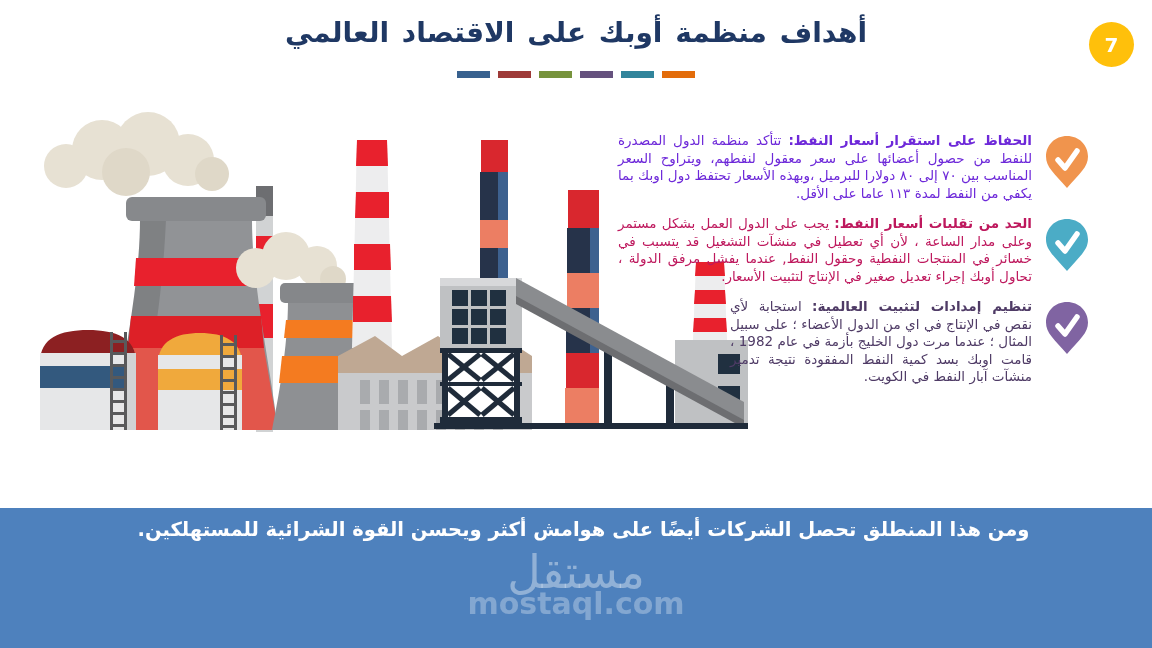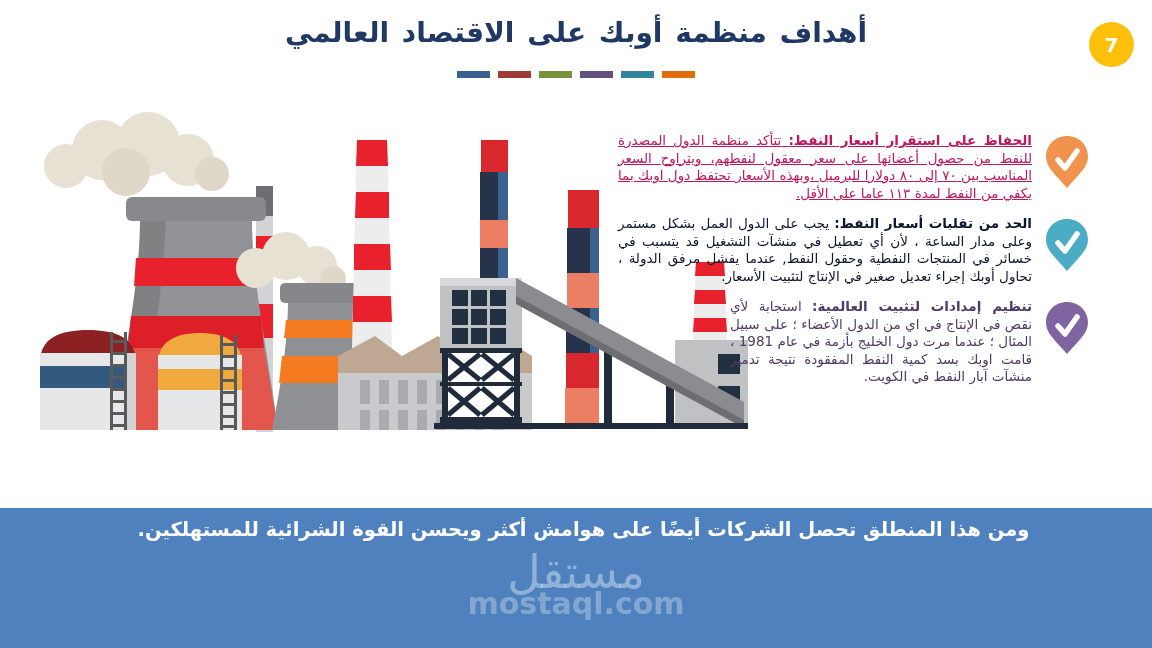--- a/index.html
+++ b/index.html
@@ -253,45 +253,45 @@
     </g>
   </svg>
 
   <div class="goals">
 
     <div class="goal-row">
       <svg class="goal-pin" viewBox="0 0 46 56">
         <path d="M23 2 C11 2 2 11 2 22.5 C2 33 10 39 23 54 C36 39 44 33 44 22.5 C44 11 35 2 23 2 Z" style="fill: rgb(240, 148, 77);"></path>
         <path d="M14 26 L21 34 L33 17" fill="none" stroke="#fff" stroke-width="5.5" stroke-linecap="round" stroke-linejoin="round"></path>
       </svg>
-      <p class="g-text" style="color: #be185d; text-decoration: underline;">
+      <p class="g-text" style="color: #6d28d9;">
         <span class="g-head">الحفاظ على استقرار أسعار النفط:</span>
         <span>تتأكد منظمة الدول المصدرة للنفط من حصول أعضائها على سعر معقول لنفطهم، ويتراوح السعر المناسب بين ٧٠ إلى ٨٠ دولارا للبرميل ،وبهذه الأسعار تحتفظ دول اوبك بما يكفي من النفط لمدة ١١٣ عاما على الأقل.</span>
       </p>
     </div>
 
     <div class="goal-row">
       <svg class="goal-pin" viewBox="0 0 46 56">
         <path d="M23 2 C11 2 2 11 2 22.5 C2 33 10 39 23 54 C36 39 44 33 44 22.5 C44 11 35 2 23 2 Z" style="fill: rgb(75, 172, 198);"></path>
         <path d="M14 26 L21 34 L33 17" fill="none" stroke="#fff" stroke-width="5.5" stroke-linecap="round" stroke-linejoin="round"></path>
       </svg>
-      <p class="g-text" style="color: #0f172a;">
+      <p class="g-text" style="color: #be185d;">
         <span class="g-head">الحد من تقلبات أسعار النفط:</span>
         <span>يجب على الدول العمل بشكل مستمر وعلى مدار الساعة ، لأن أي تعطيل في منشآت التشغيل قد يتسبب في خسائر في المنتجات النفطية وحقول النفط, عندما يفشل مرفق الدولة ، تحاول أوبك إجراء تعديل صغير في الإنتاج لتثبيت الأسعار.</span>
       </p>
     </div>
 
     <div class="goal-row r3">
       <svg class="goal-pin" viewBox="0 0 46 56">
         <path d="M23 2 C11 2 2 11 2 22.5 C2 33 10 39 23 54 C36 39 44 33 44 22.5 C44 11 35 2 23 2 Z" style="fill: rgb(128, 100, 162);"></path>
         <path d="M14 26 L21 34 L33 17" fill="none" stroke="#fff" stroke-width="5.5" stroke-linecap="round" stroke-linejoin="round"></path>
       </svg>
       <p class="g-text" style="color: rgb(79, 59, 102);">
         <span class="g-head">تنظيم إمدادات لتثبيت العالمية:</span>
-        <span>استجابة لأي نقص في الإنتاج في اي من الدول الأعضاء ؛ على سبيل المثال ؛ عندما مرت دول الخليج بأزمة في عام 1981 ، قامت اوبك بسد كمية النفط المفقودة نتيجة تدمير منشآت آبار النفط في الكويت.</span>
+        <span>استجابة لأي نقص في الإنتاج في اي من الدول الأعضاء ؛ على سبيل المثال ؛ عندما مرت دول الخليج بأزمة في عام 1982 ، قامت اوبك بسد كمية النفط المفقودة نتيجة تدمير منشآت آبار النفط في الكويت.</span>
       </p>
     </div>
 
   </div>
 
   <div class="banner" style="background: rgb(78, 129, 189);">
     <div class="banner-text">
       <div>ومن هذا المنطلق  تحصل الشركات أيضًا على هوامش أكثر ويحسن القوة الشرائية للمستهلكين.</div>
     </div>
     <div class="watermark">

